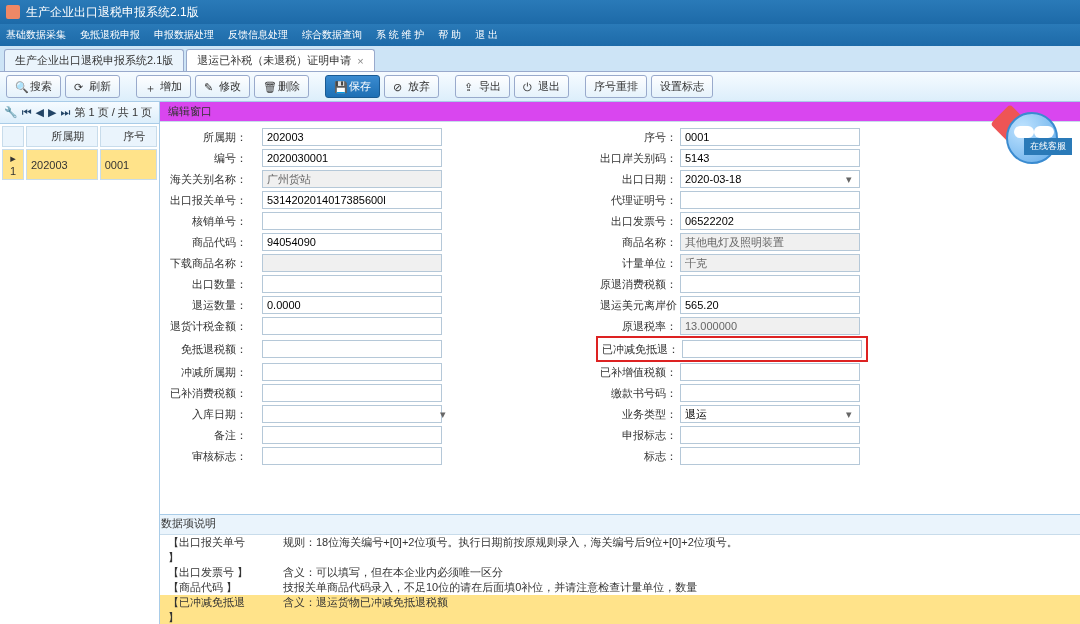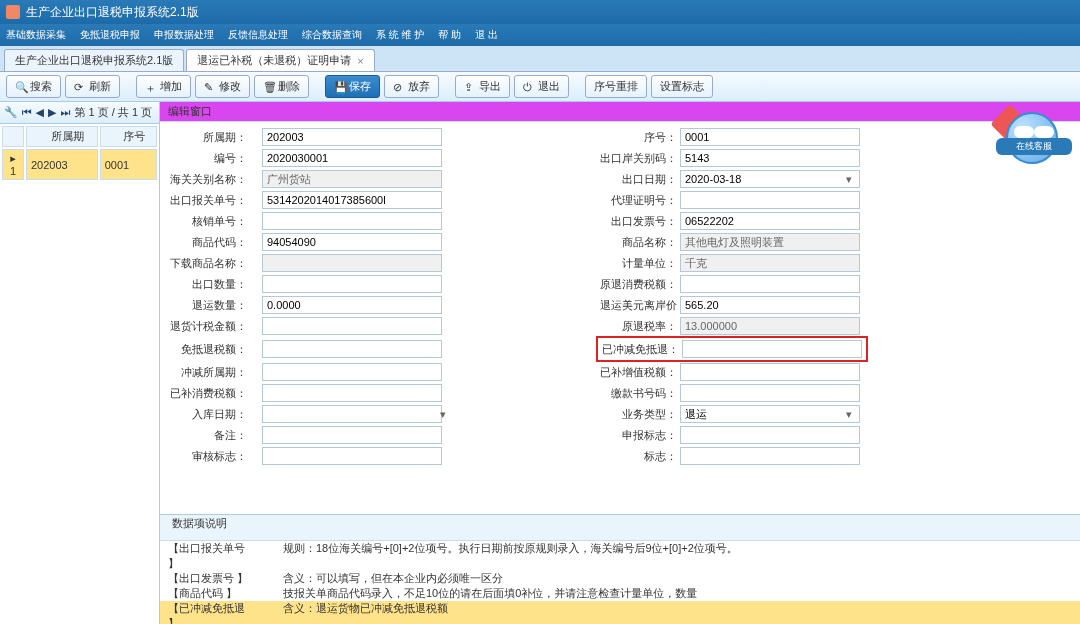--- a/index.html
+++ b/index.html
@@ -41,32 +41,32 @@
 .form-col.left { width:430px;gap:12px; }
 .form-col.right { flex:1; }
 .flabel { width:80px; text-align:right; padding-right:3px; font-size:11px; color:#333; white-space:nowrap; }
 .finput { height:18px; border:1px solid #b5c8d8; padding:0 4px; font-size:11px; background:#fff; }
 .finput.w180 { width:180px; }
 .finput.ro { background:#f0f0f0; color:#666; }
 .finput.sel { width:180px; }
 .highlight-box { border:2px solid #d22; padding:2px 4px; margin:-2px -4px; }
 
 .helppanel { height:110px; border-top:1px solid #a9cce8; display:flex; flex-direction:column; }
-.helphead { height:26px; background:#eaf4fc; border-bottom:1px solid #c8dceb; padding:1px 12px; font-size:11px; }
+.helphead { height:20px; background:#eaf4fc; border-bottom:1px solid #c8dceb; padding:1px 1px; font-size:11px; }
 .helprows { flex:1; overflow:auto; font-size:11px; }
 .helprow { display:flex; padding:0px 8px; line-height:15px;gap:25px; }
 .helprow.hl { background:#ffe38a; }
 .helprow .k { width:90px; }
 .helprow .v { flex:1; }
 
 .mascot { position:absolute; top:0; right:8px; width:78px; height:78px; pointer-events:none; }
 .mascot .body { width:52px; height:52px; border-radius:50%; background:radial-gradient(circle at 30% 30%,#bfe3ff,#5fa9e8); position:absolute; top:10px; left:12px; border:2px solid #3a8bd0; }
 .mascot .eye { position:absolute; width:20px; height:12px; background:#fff; border-radius:6px; top:24px; }
 .mascot .eye.l { left:20px; } .mascot .eye.r { left:40px; }
-.mascot .badge { position:absolute; right:0; top:36px; background:#2a7ab8; color:#fff; font-size:9px; padding:2px 20px; border-radius:6px; }
+.mascot .badge { position:absolute; right:0; top:36px; background:#2a7ab8; color:#fff; font-size:9px; padding:2px 6px; border-radius:0; }
 .mascot .cape { position:absolute; width:28px; height:28px; background:#e55; transform:rotate(45deg); top:8px; left:2px; border-radius:4px; }
 </style>
 </head>
 <body>
 
 <div class="titlebar">
   <span class="app-ico"></span>
   <span>生产企业出口退税申报系统2.1版</span>
 </div>
 

